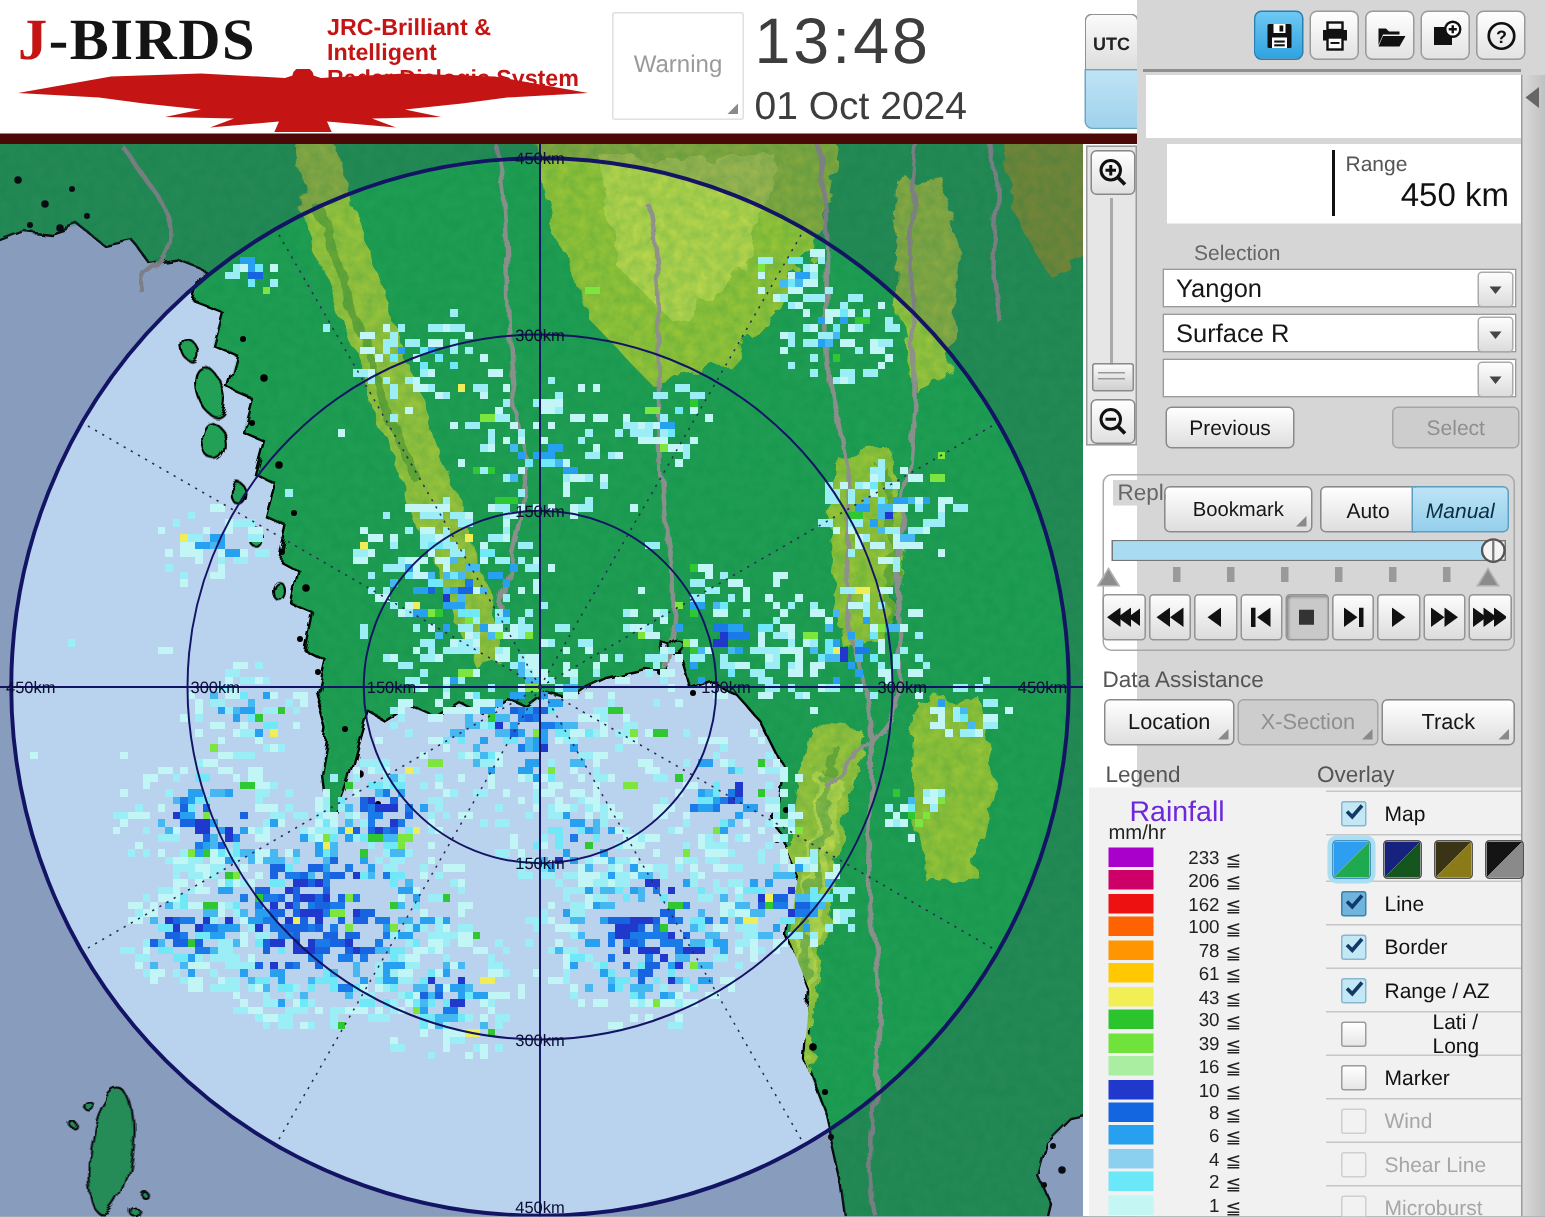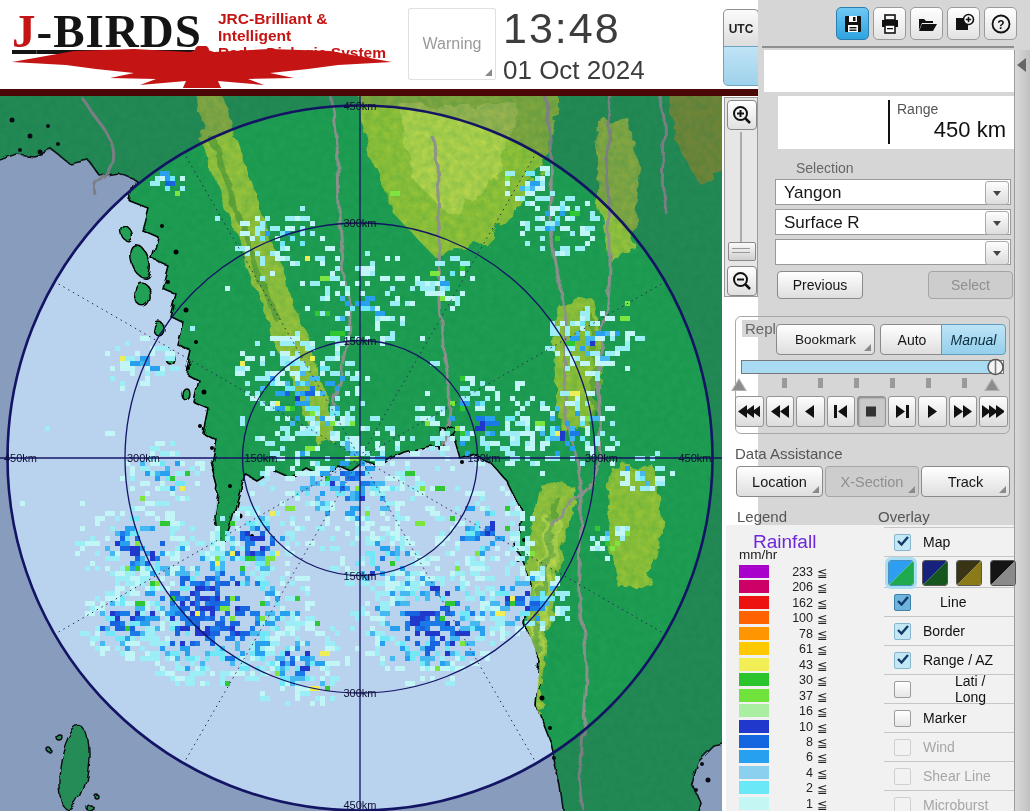--- a/index.html
+++ b/index.html
@@ -3,21 +3,21 @@
 <meta charset="utf-8">
 <style>
   html,body{margin:0;padding:0;background:#888;}
   #app{position:relative;width:1030px;height:811px;background:#ffffff;overflow:hidden;
        font-family:"Liberation Sans",sans-serif;-webkit-font-smoothing:antialiased;}
   .abs{position:absolute;}
 
   
   #logo{left:6px;top:2px;width:392px;height:86px;}
   #logo-title{position:absolute;left:6px;top:2px;font-family:"Liberation Serif",serif;
-              font-weight:bold;font-size:47px;letter-spacing:1px;color:#141414;text-decoration:underline;}
+              font-weight:bold;font-size:39px;letter-spacing:1px;color:#141414;}
   #logo-title .j{color:#c41414;}
   #logo-tag{position:absolute;left:212px;top:8px;color:#c41414;font-weight:bold;
             font-size:15.5px;line-height:17px;letter-spacing:0px;}
   #eagle{position:absolute;left:2px;top:44px;}
   #warning-btn{left:408px;top:8px;width:86px;height:70px;background:#fff;border:1px solid #e0e0e0;
                border-radius:2px;color:#9a9a9a;font-size:16px;display:flex;align-items:center;justify-content:center;}
   .corner-tri{position:absolute;right:3px;bottom:3px;width:0;height:0;
               border-left:7px solid transparent;border-bottom:7px solid #8a8a8a;}
   #clock-time{left:503px;top:4px;font-size:43px;color:#3d3d3d;letter-spacing:2px;}
   #clock-date{left:503px;top:55px;font-size:26px;color:#3d3d3d;}
@@ -360,21 +360,21 @@
         <span class="lg-val">43</span>
         <span class="lg-lte">≦</span>
       </div>
       <div class="lg-row" style="top: 108.15px;">
         <span class="lg-sw" style="background:#2cc42c"></span>
         <span class="lg-val">30</span>
         <span class="lg-lte">≦</span>
       </div>
       <div class="lg-row" style="top: 123.6px;">
         <span class="lg-sw" style="background:#70e23c"></span>
-        <span class="lg-val">37</span>
+        <span class="lg-val">39</span>
         <span class="lg-lte">≦</span>
       </div>
       <div class="lg-row" style="top: 139.05px;">
         <span class="lg-sw" style="background:#aaeea2"></span>
         <span class="lg-val">16</span>
         <span class="lg-lte">≦</span>
       </div>
       <div class="lg-row" style="top: 154.5px;">
         <span class="lg-sw" style="background:#2138cc"></span>
         <span class="lg-val">10</span>
@@ -426,21 +426,21 @@
           </svg></span>
         <span class="sw-box" style="left: 72px;"><svg width="24" height="24" viewBox="0 0 24 24">
             <polygon points="0,0 24,0 0,24" fill="#3a3416"></polygon>
             <polygon points="24,0 24,24 0,24" fill="#8a7a18"></polygon>
           </svg></span>
         <span class="sw-box" style="left: 106px;"><svg width="24" height="24" viewBox="0 0 24 24">
             <polygon points="0,0 24,0 0,24" fill="#141414"></polygon>
             <polygon points="24,0 24,24 0,24" fill="#8a8a8a"></polygon>
           </svg></span>
       </div>
-      <div class="ov-row" style="top: 60px; height: 28px; gap: 17px;">
+      <div class="ov-row" style="top: 60px; height: 28px;">
         <span class="cb checked hl">
           <svg width="16" height="16" viewBox="0 0 16 16">
             <path d="M3,8 L6.5,11.5 L13,4" fill="none" stroke="#123a66" stroke-width="2.4"></path>
           </svg>
         </span>
         <label>Line</label>
       </div>
       <div class="ov-row" style="top: 89px; height: 28px;">
         <span class="cb checked">
           <svg width="16" height="16" viewBox="0 0 16 16">

